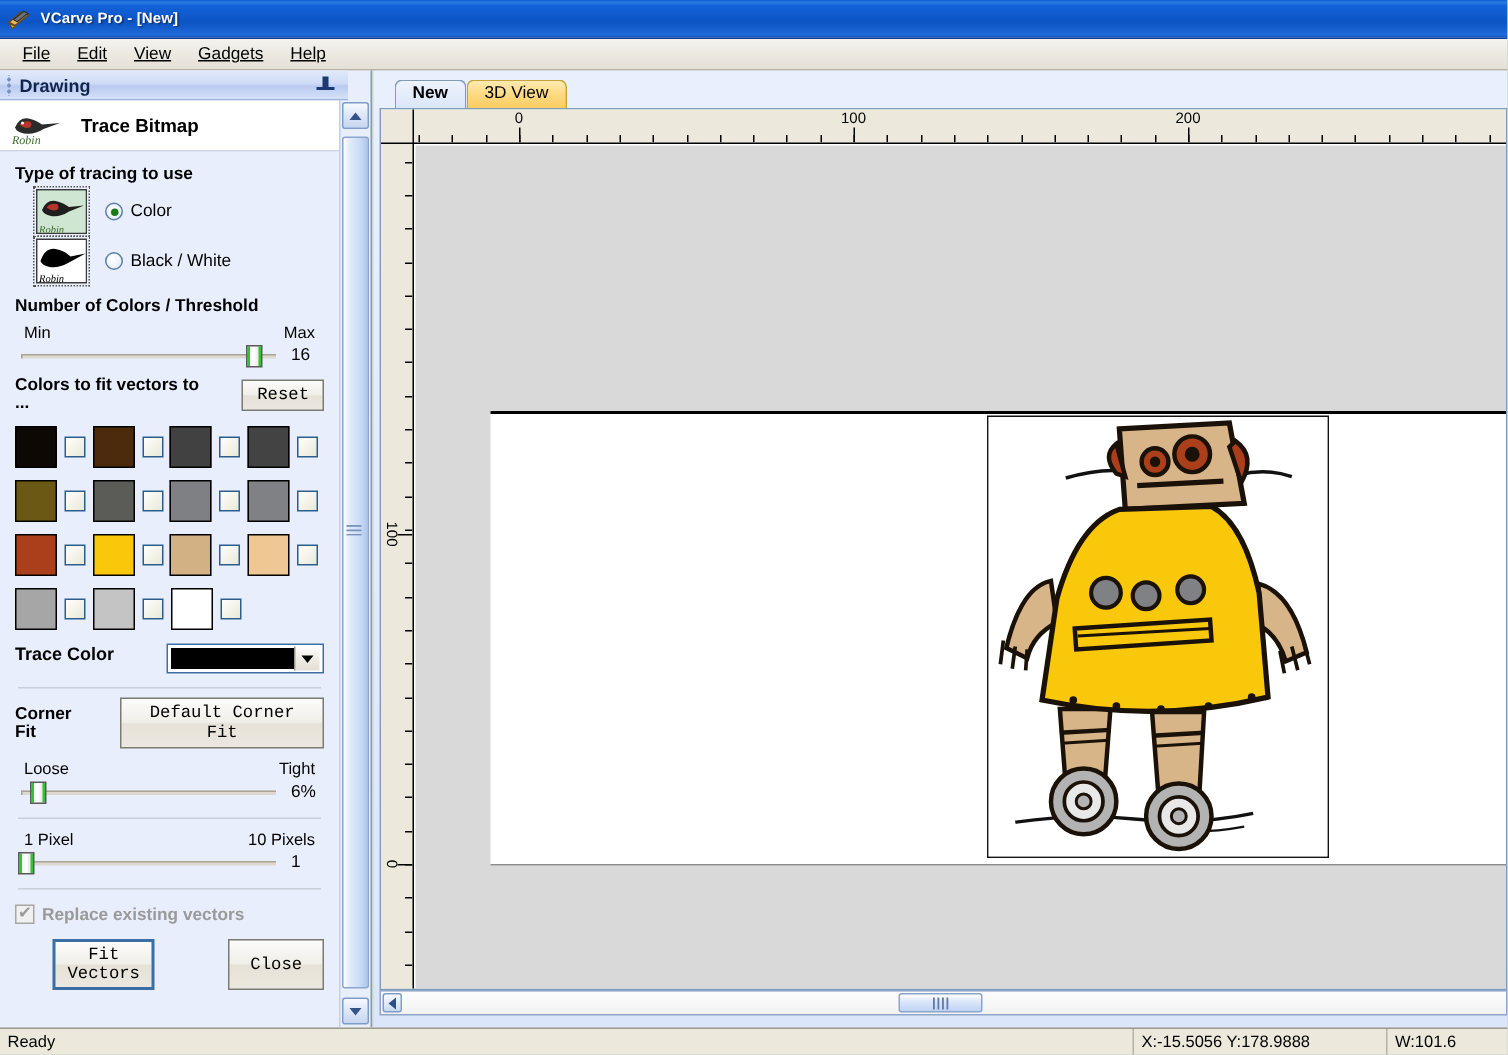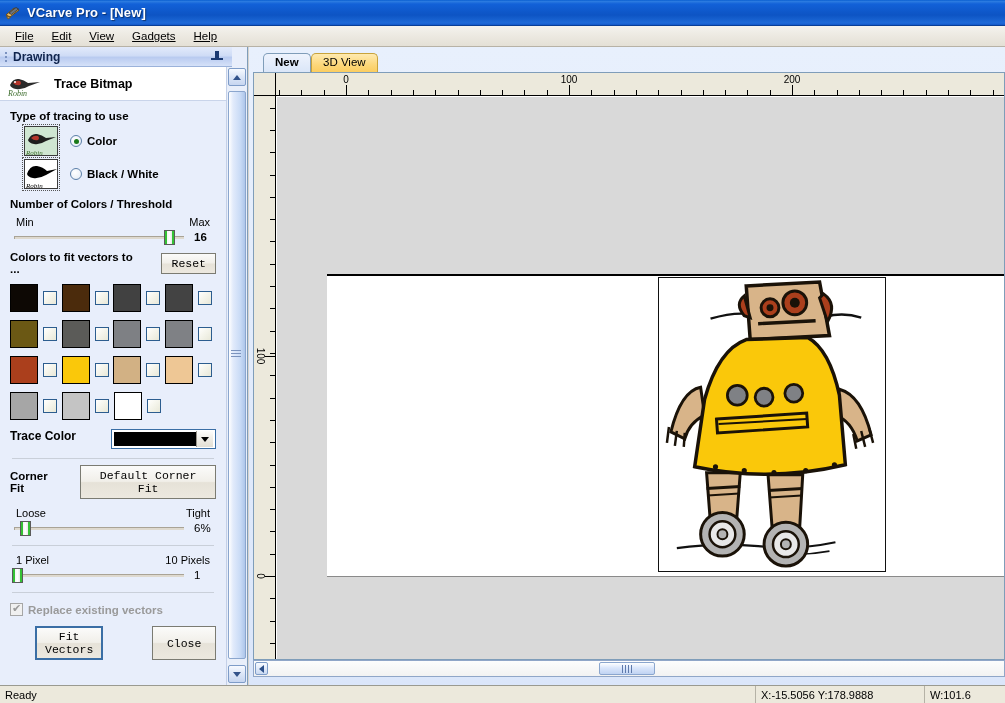--- a/index.html
+++ b/index.html
@@ -17,21 +17,21 @@
   .titlebar {
     position: absolute; left: 0; top: 0; width: 1005px; height: 26px;
     background: linear-gradient(to bottom, #0a5fd0 0%, #2a7ae0 6%, #1261d8 16%, #0d54c4 60%, #1e6ad8 92%, #1157c8 100%);
     border-bottom: 1px solid #083e96;
     display: flex; align-items: center; padding-left: 4px;
   }
   .title-icon {
     width: 18px; height: 18px; margin-right: 5px; position: relative; flex: 0 0 auto;
   }
   .title-text {
-    color: #ffffff; font-weight: bold; font-size: 13px;
+    color: #ffffff; font-weight: bold; font-size: 10px;
     text-shadow: 1px 1px 1px rgba(0,0,0,0.45);
     white-space: nowrap; letter-spacing: 0.1px;
   }
 
   
   .menubar {
     position: absolute; left: 0; top: 26px; width: 1005px; height: 21px;
     background: linear-gradient(to bottom,#f4f3ee 0%, #ece9e1 50%, #e4e0d6 100%);
     border-bottom: 1px solid #b7b2a6;
     display: flex; align-items: center; padding-left: 6px;
@@ -102,37 +102,37 @@
   .radio {
     width: 12px; height: 12px; border-radius: 50%;
     border: 1.5px solid #5b7fa8; background:
       radial-gradient(circle at 40% 35%, #ffffff 0%, #eef3f9 60%, #d6e0ec 100%);
     margin: 0 5px 0 12px; position: relative; flex: 0 0 auto;
   }
   .radio.on::after {
     content:""; position:absolute; left:2.5px; top:2.5px; width:5px; height:5px;
     border-radius:50%; background:#1a7a1a;
   }
-  .radio-label { font-weight: bold; font-size: 11.5px; }
+  .radio-label { font-weight: normal; font-size: 11.5px; }
 
   .minmax { display:flex; justify-content: space-between; font-size: 11px; margin: 6px 6px 1px 6px; color:#000; }
   .slider-row { display:flex; align-items:center; }
   .slider {
     position: relative; height: 16px; flex: 1; margin-right: 6px;
   }
   .slider .track {
     position:absolute; left:4px; right:4px; top:7px; height:3px;
     background:#ded9cf; border-top:1px solid #a9a396; border-left:1px solid #a9a396;
   }
   .slider .knob {
     position:absolute; top:1px; width:11px; height:15px;
     background: linear-gradient(to right, #35c135 0%, #35c135 18%, #f3f3f3 19%, #ffffff 50%, #e6e6e6 81%, #35c135 82%, #35c135 100%);
     border: 1px solid #5a5a5a;
   }
-  .slider-val { font-weight: bold; font-size: 11.5px; min-width: 22px; }
+  .slider-val { font-weight: normal; font-size: 11.5px; min-width: 22px; }
   .slider-val.plain { font-weight: normal; }
 
   .row-between { display:flex; align-items:center; justify-content: space-between; margin-top: 9px; }
   .btn {
     font-family: Liberation Mono, monospace; font-size: 11.5px;
     background: linear-gradient(to bottom,#fbfbfa 0%, #f1efe9 48%, #e6e2d8 52%, #ece8df 100%);
     border: 1px solid #7b7b72; border-radius: 0; padding: 3px 9px; color:#000; cursor: default; margin-left: 19px;
   }
   .btn.default { border: 2px solid #3a6ea5; padding: 2px 8px; }
 

